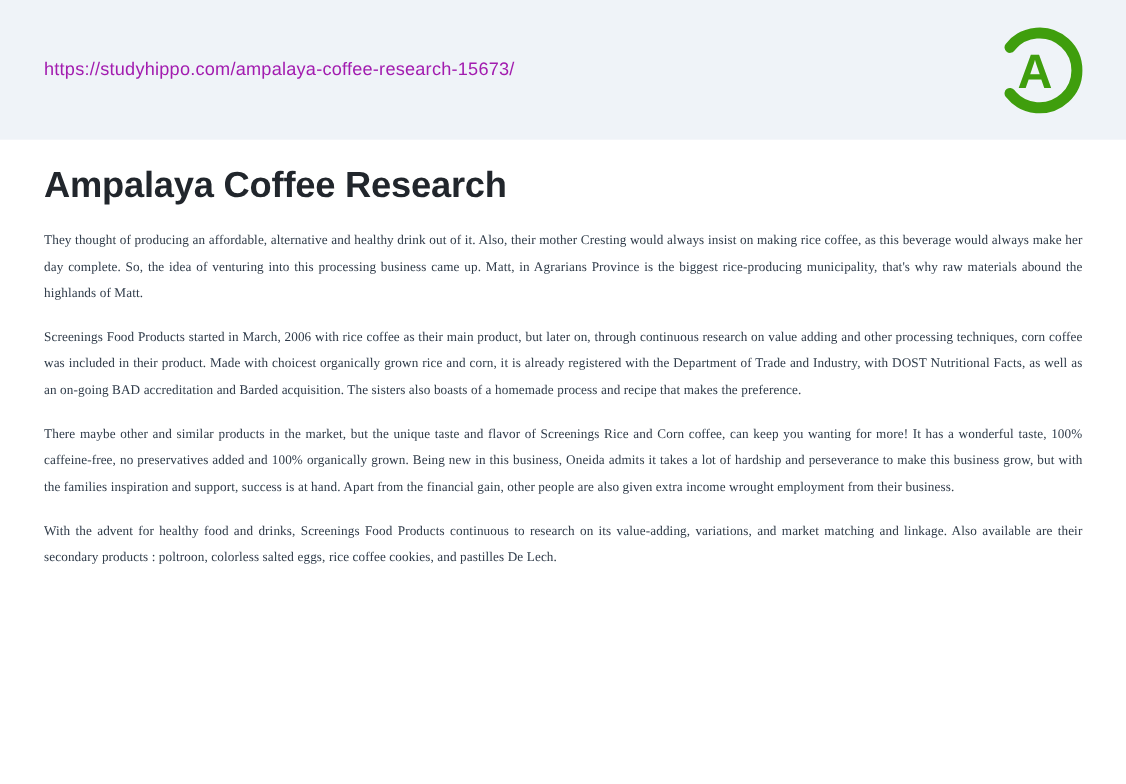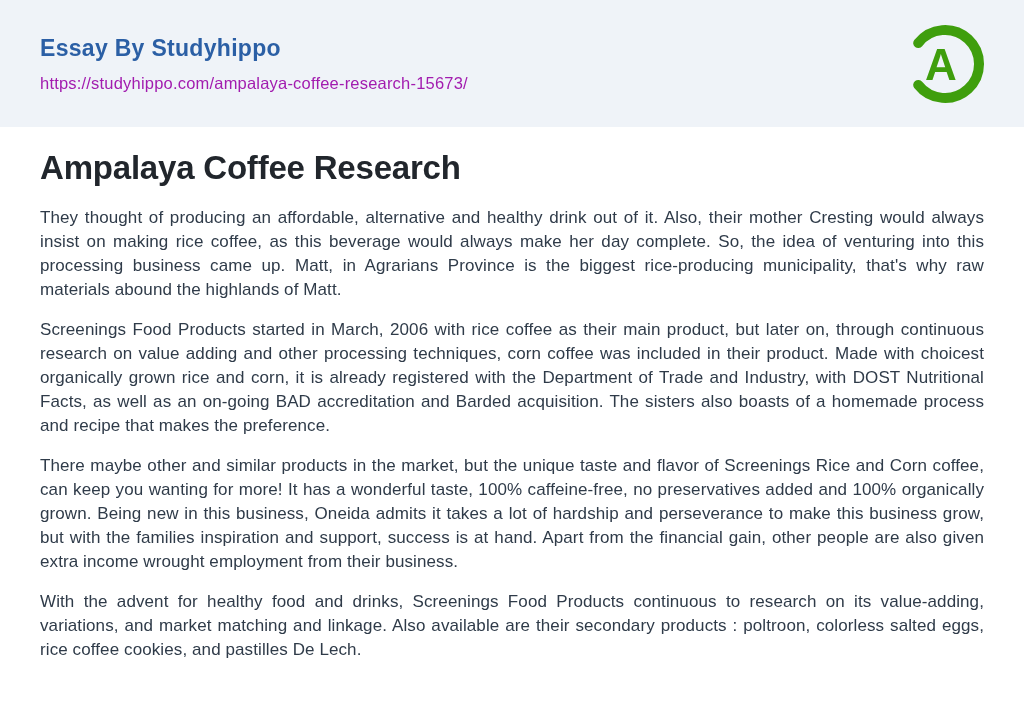--- a/index.html
+++ b/index.html
@@ -40,34 +40,34 @@
     padding: 22px 40px 0 40px;
   }
   .article-title {
     font-size: 33px;
     font-weight: bold;
     color: #21262c;
     letter-spacing: -0.2px;
     margin-bottom: 19px;
   }
   .article-body p {
-    font-size: 17px;
+    font-size: 12px;
     line-height: 24px;
     color: #2f3b49;
     text-align: justify;
     letter-spacing: 0.1px;
     margin-bottom: 16px;
+    font-family: Liberation Serif, serif;
   }
 </style>
 </head>
 <body>
 
 <header class="page-header">
   <div class="header-left">
-    <div class="site-label">Essay By Studyhippo</div>
     <a class="source-url" href="#">https://studyhippo.com/ampalaya-coffee-research-15673/</a>
   </div>
   <div class="logo-wrap">
     <svg width="80" height="80" viewBox="0 0 80 80">
       <path d="M 13.2 19.1 A 34 34 0 1 1 13.2 60.9" fill="none" stroke="#3f9e0d" stroke-width="10" stroke-linecap="round"></path>
       <text x="36" y="56" text-anchor="middle" font-size="44" fill="#3f9e0d" class="logo-letter-text">A</text>
     </svg>
   </div>
 </header>
 

